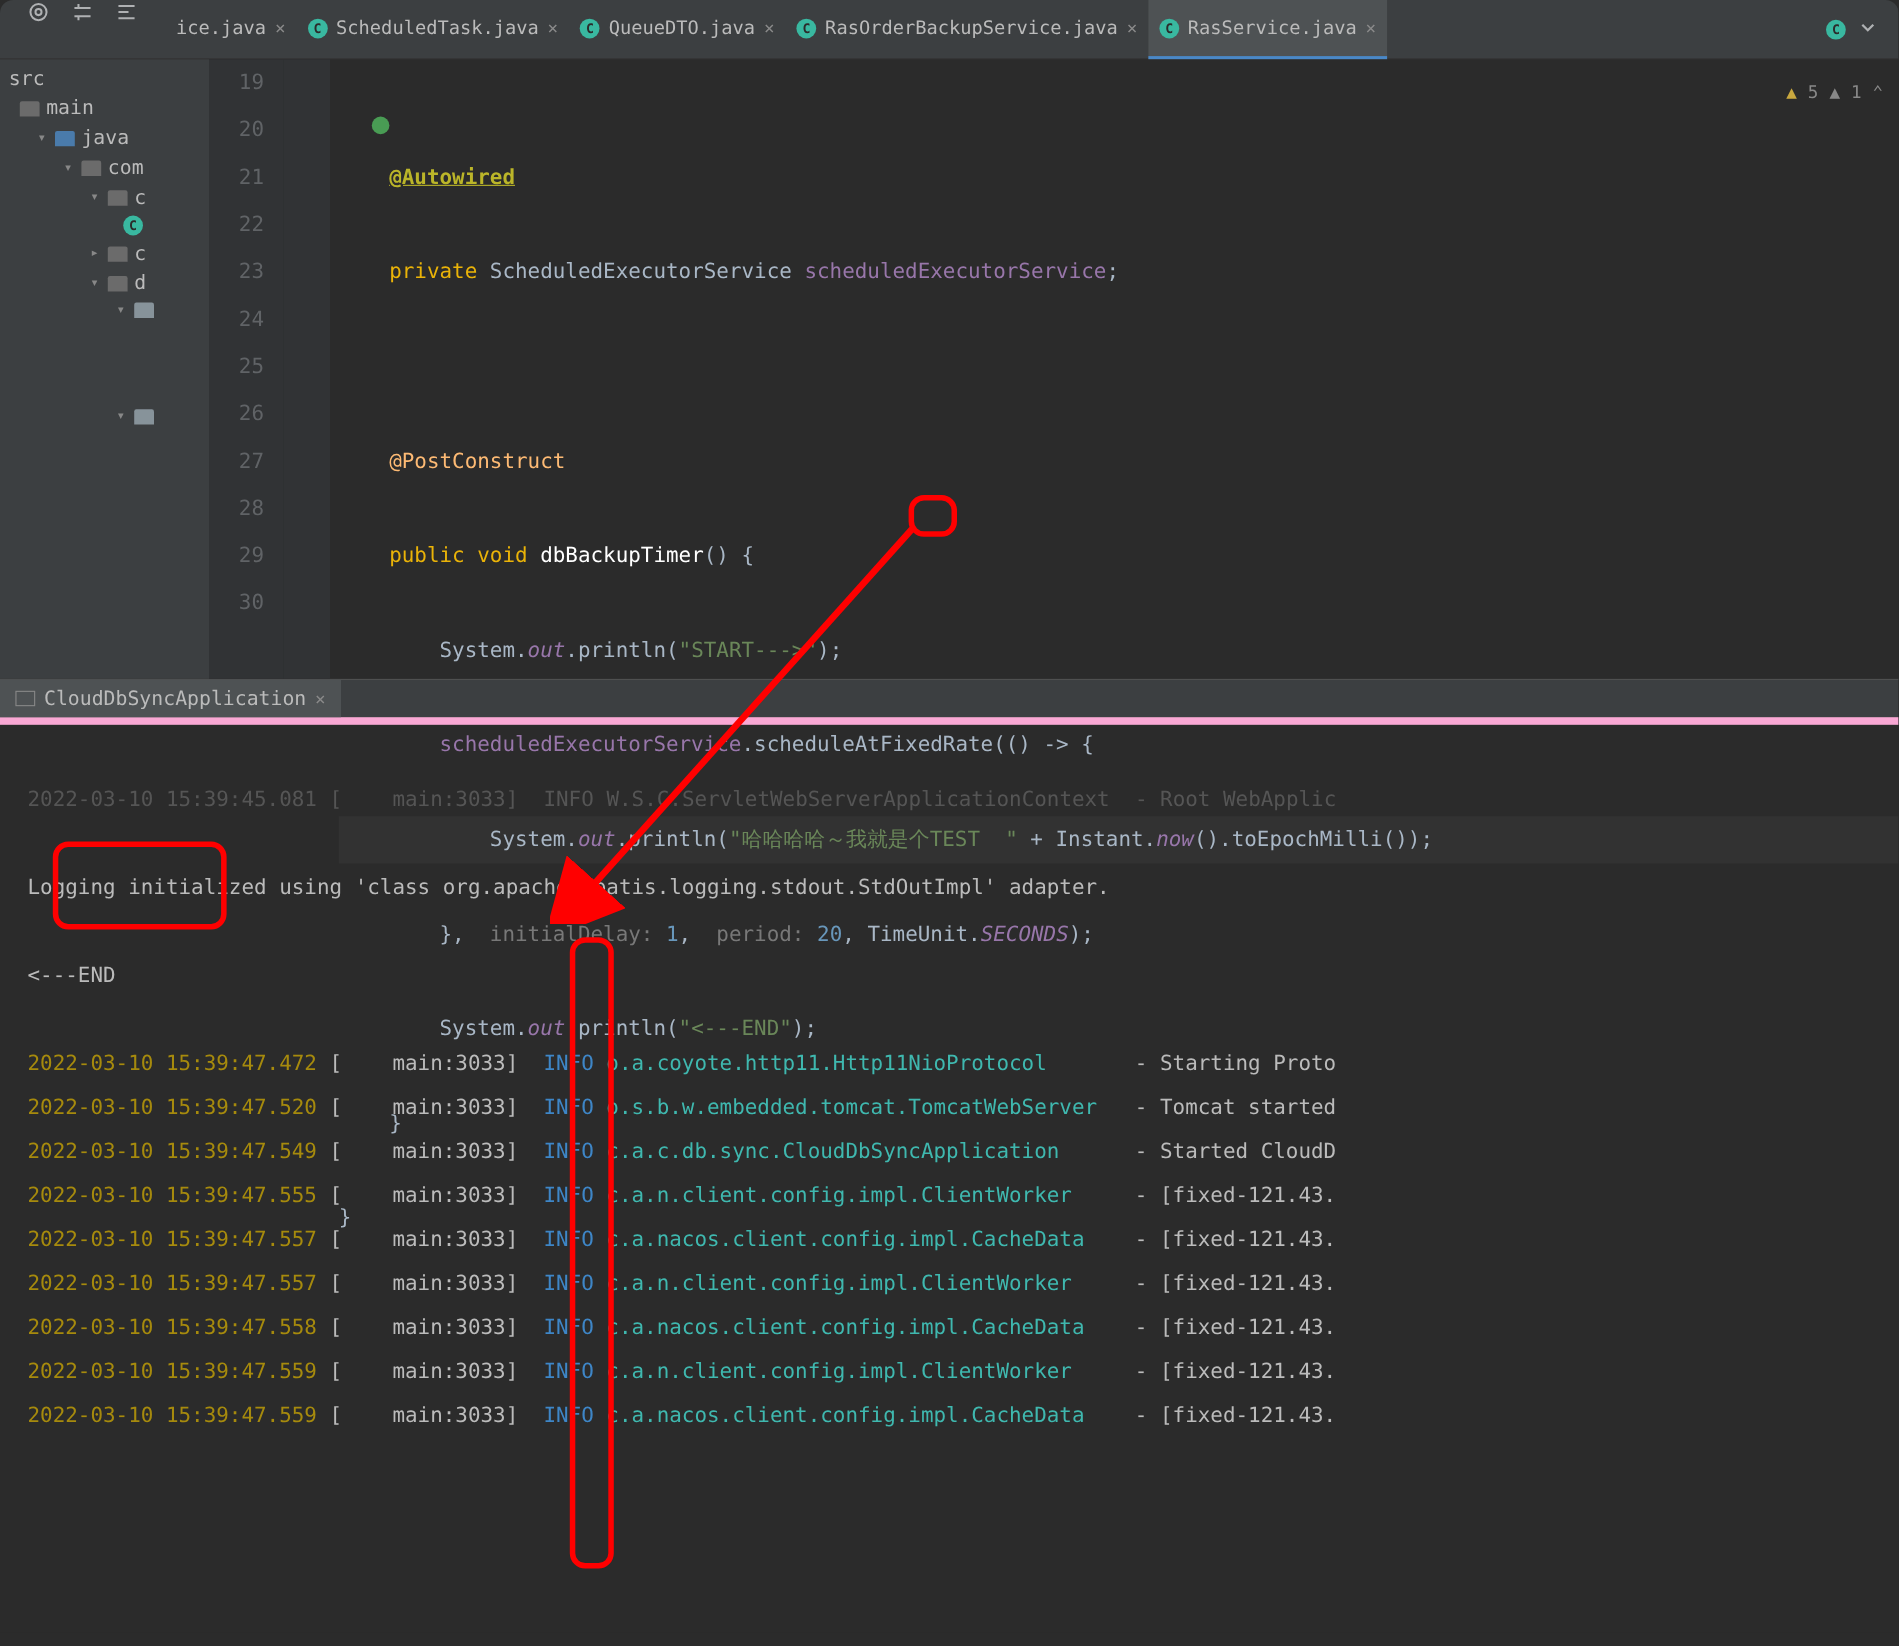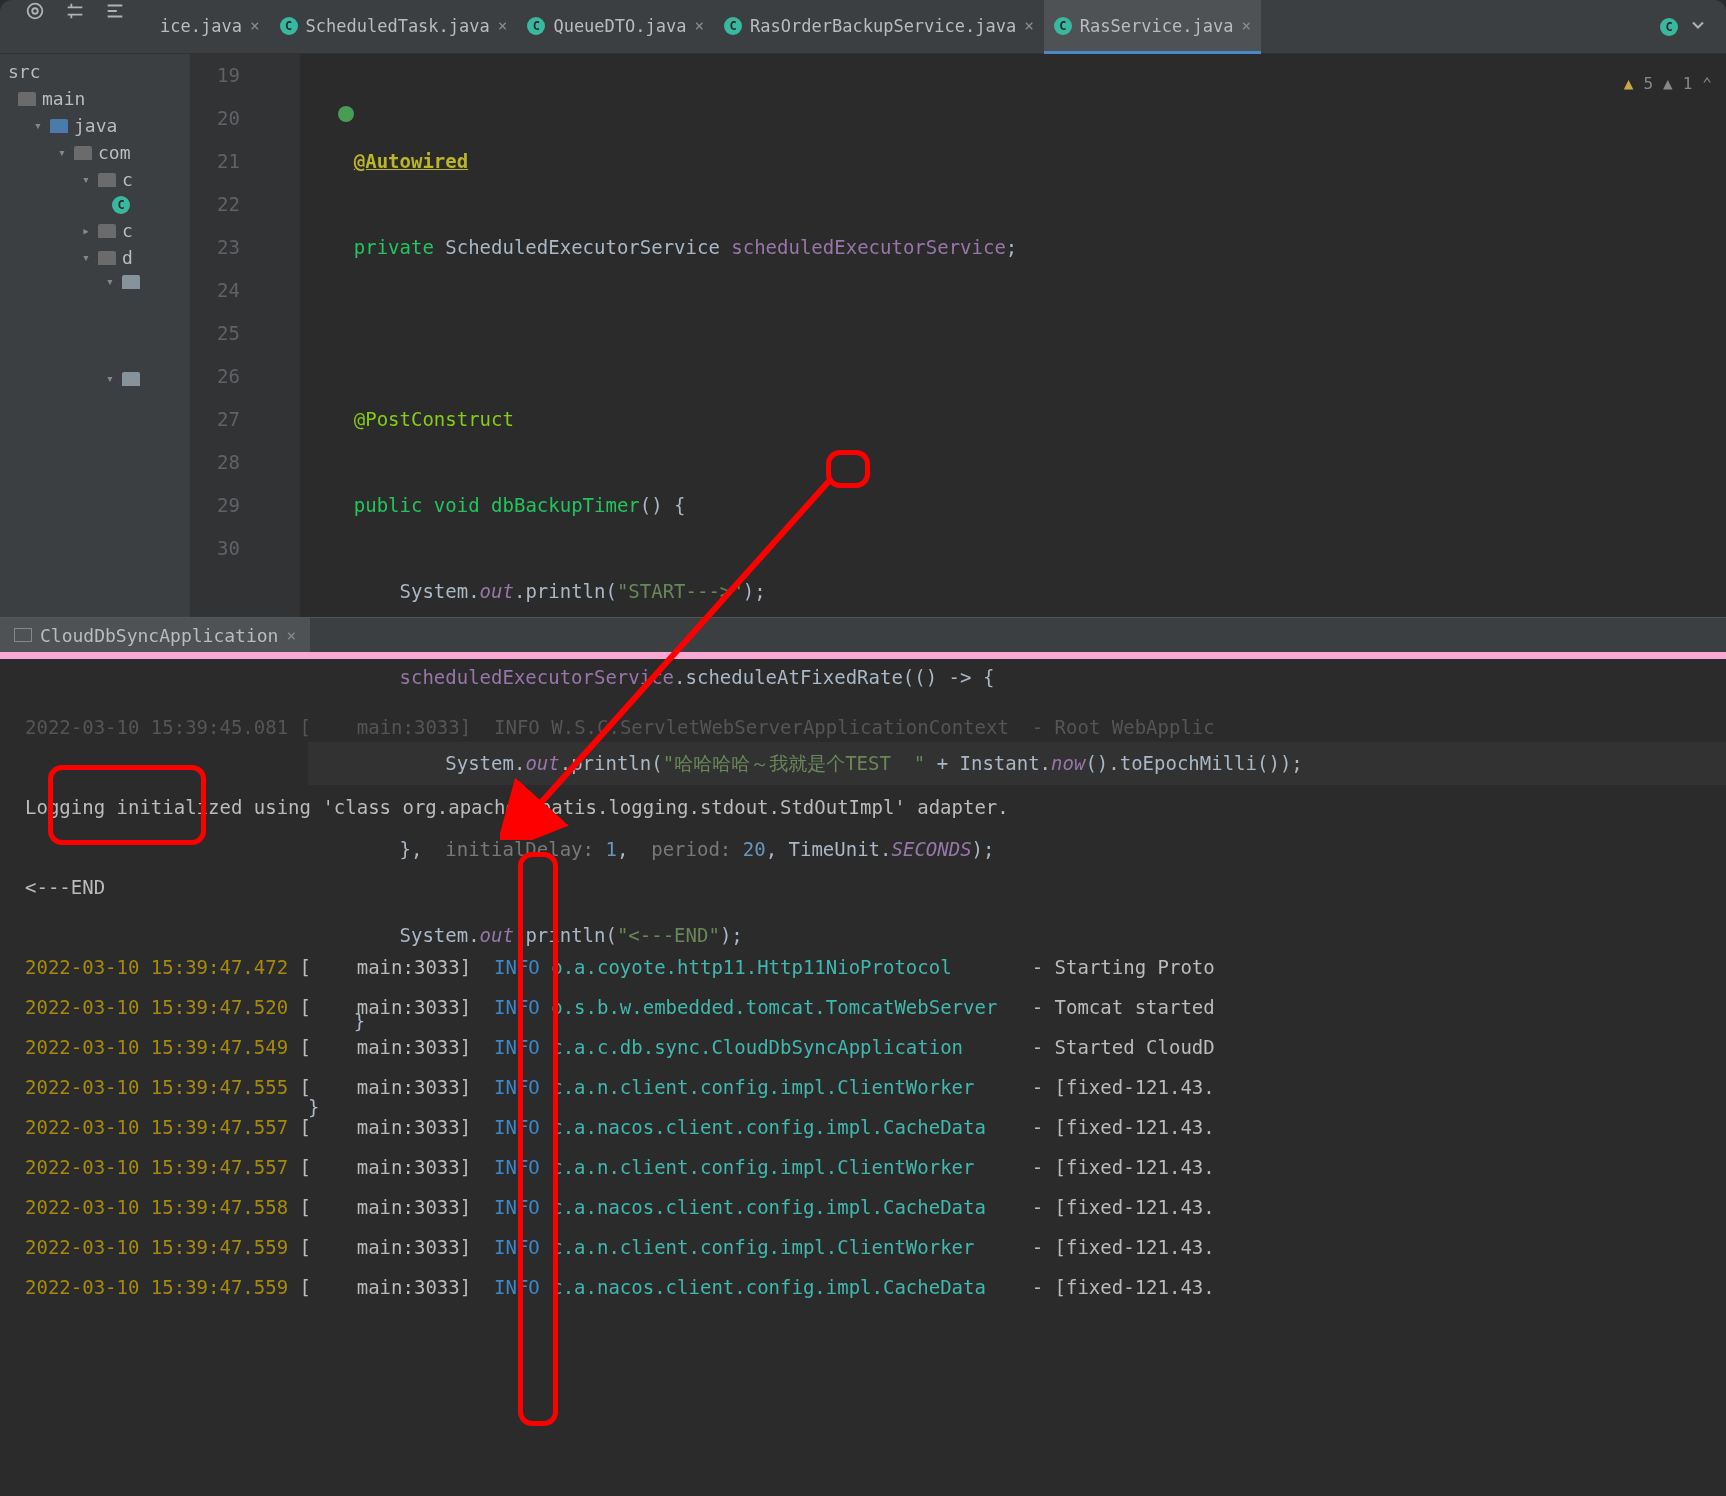--- a/index.html
+++ b/index.html
@@ -126,25 +126,25 @@
 }
 .code {
   flex: 1;
   line-height: 43px;
   white-space: pre;
   padding-left: 50px;
   position: relative;
 }
 .code-line { height: 43px; }
 .code-line.highlighted { background: #323232; }
-.kw { color: #22c55e; }
+.kw { color: #eab308; }
 .anno { color: #bbb529; text-decoration: underline; font-weight: bold; }
-.anno2 { color: #84cc16; }
+.anno2 { color: #fdba74; }
 .type { color: #a9b7c6; }
-.method { color: #22c55e; }
+.method { color: #ffffff; }
 .field { color: #9876aa; }
 .string { color: #6a8759; }
 .num { color: #6897bb; }
 .param-hint { color: #787878; font-style: normal; }
 .static-field { color: #9876aa; font-style: italic; }
 .warnings {
   position: absolute;
   top: 8px;
   right: 14px;
   display: flex;

